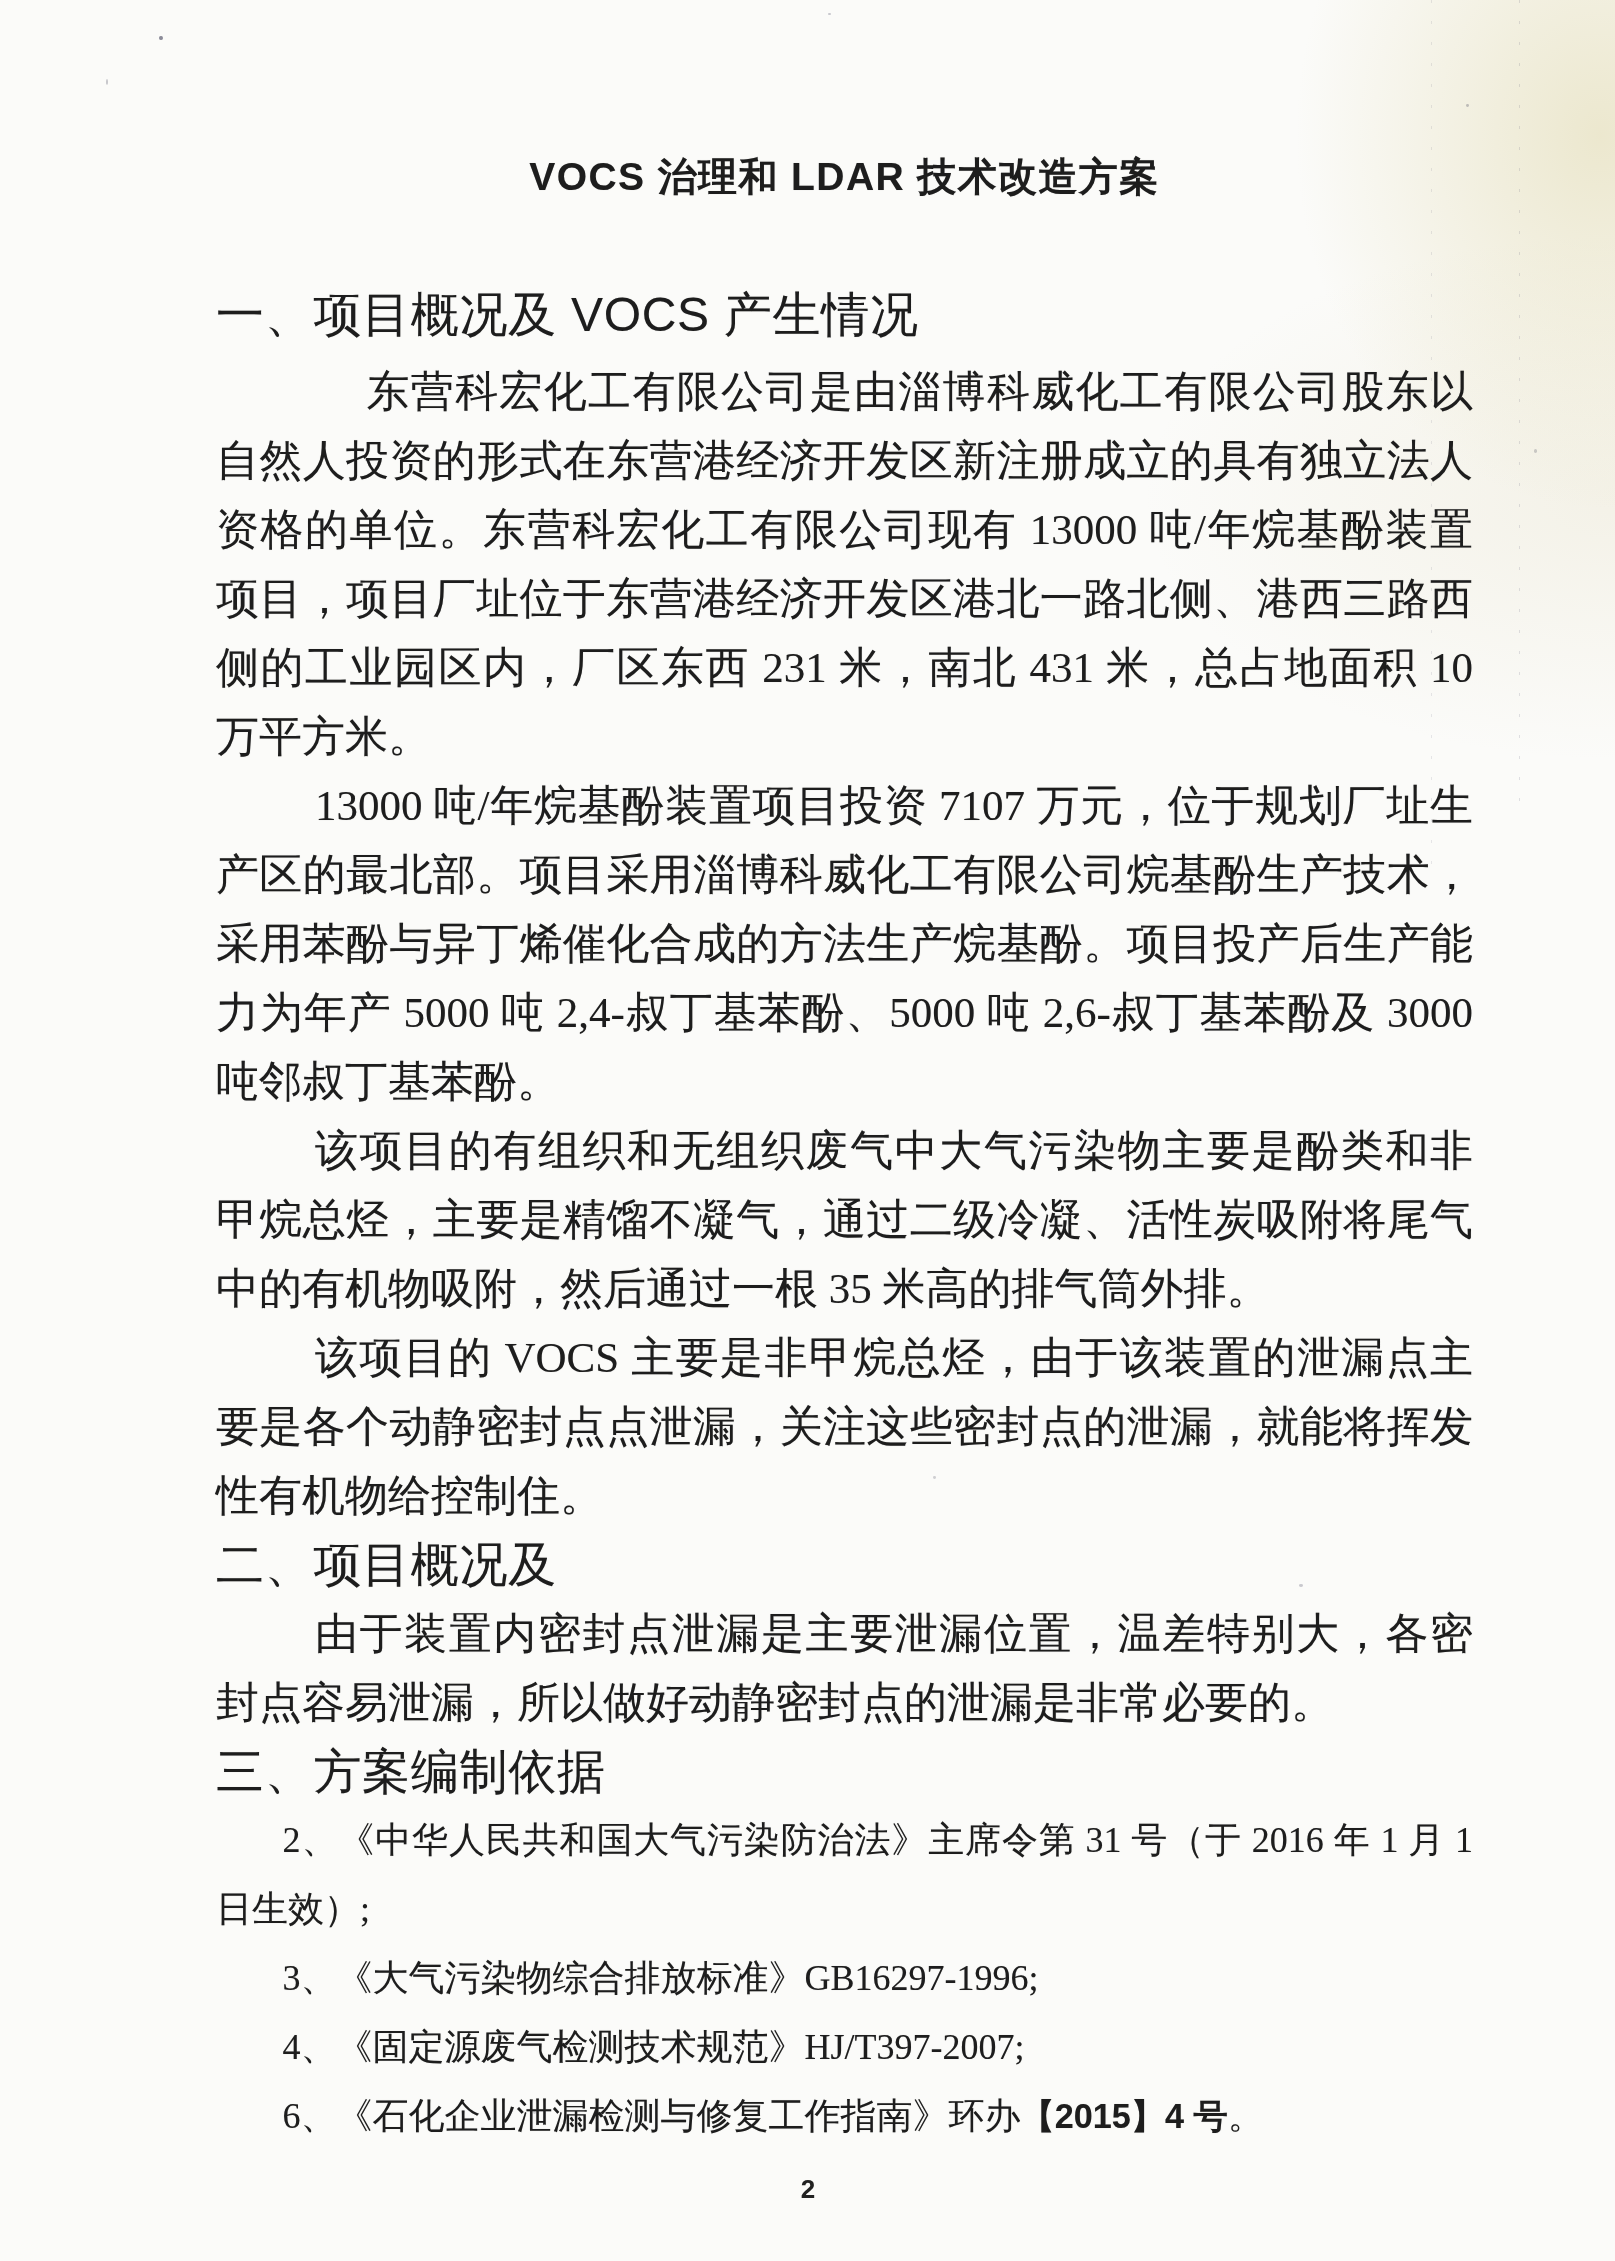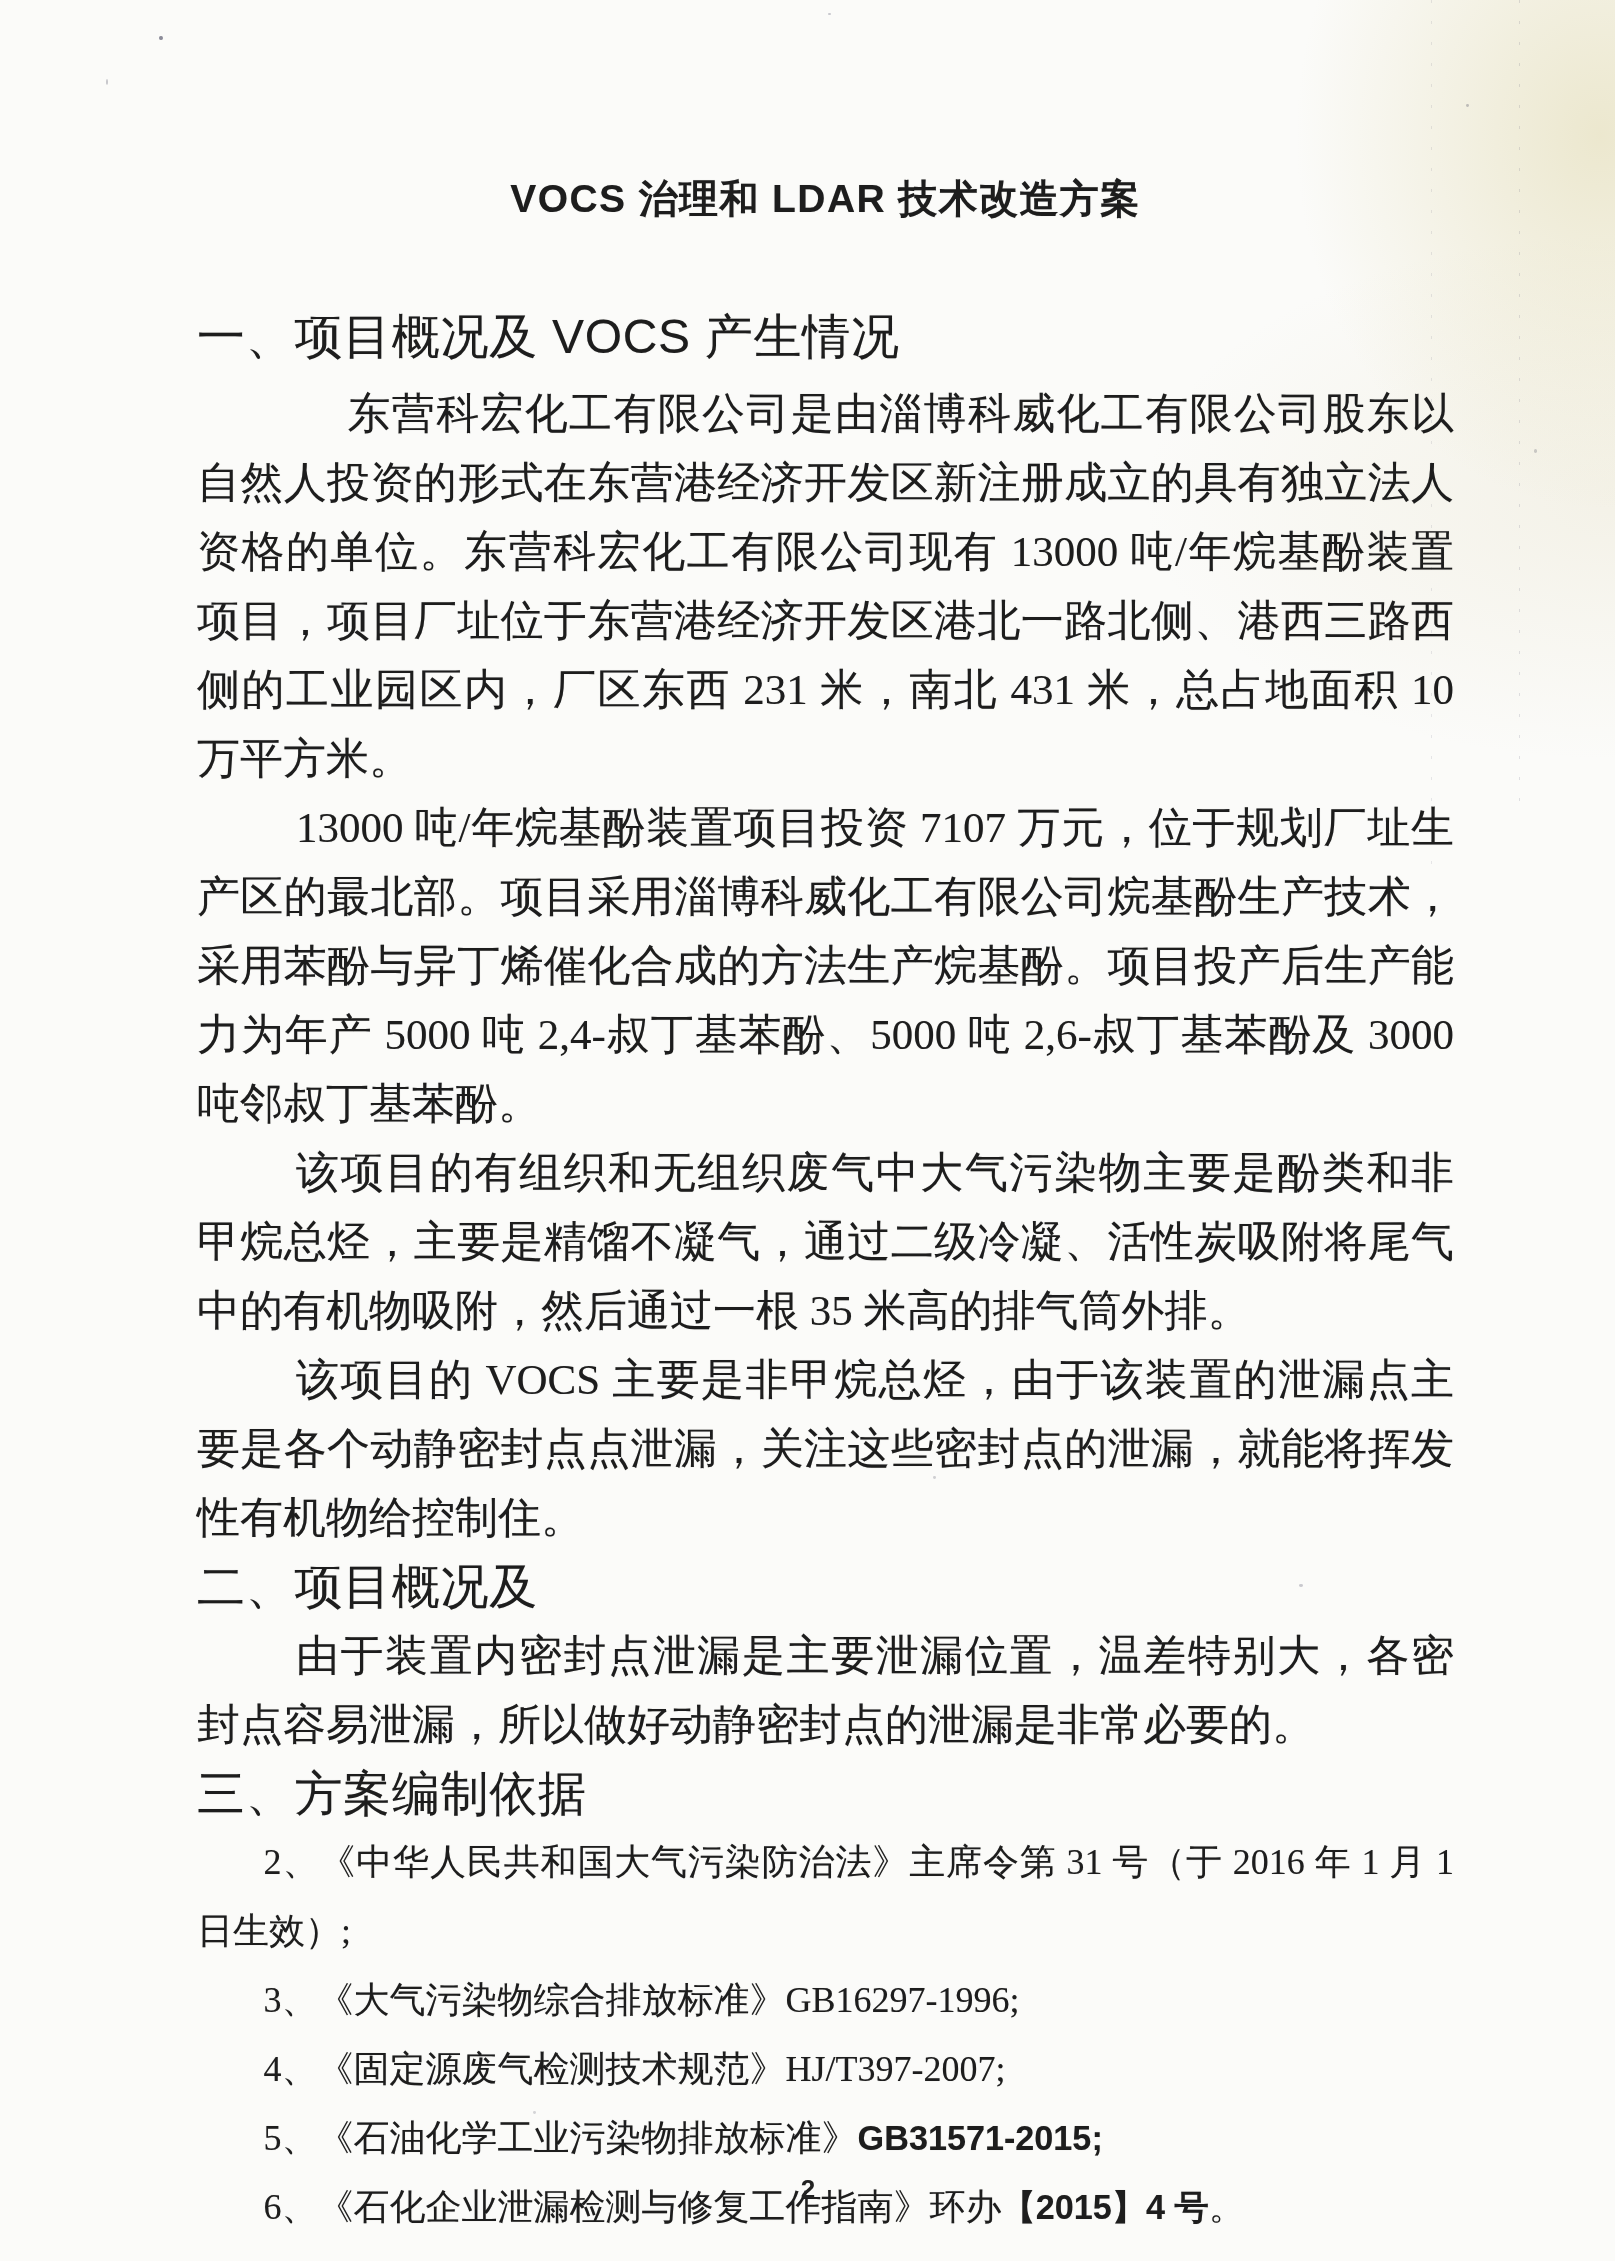--- a/index.html
+++ b/index.html
@@ -9,25 +9,24 @@
     margin:0 auto;
     background:
       radial-gradient(ellipse 435px 533px at 99% 6%, rgba(213,202,142,0.40), rgba(213,202,142,0.0) 70%),
       radial-gradient(ellipse 631px 351px at 100% 22%, rgba(210,198,150,0.18), rgba(210,198,150,0.0) 75%),
       #fbfbf9;
     overflow:hidden;
     color:#1d1d1d;
   }
   .content{
     position:absolute;
-    left:197px; top:0;
+    left:216px; top:0;
     width:1257px;
     font-family:"Liberation Serif","DejaVu Serif",serif;
     text-shadow:0 0 0.7px rgba(25,25,25,0.35);
-    margin-top:22px;
   }
   .title{
     margin:153px 0 0 0;
     text-align:center;
     font-family:"Liberation Sans","DejaVu Sans",sans-serif;
     font-weight:600;
     font-size:39px;
     line-height:48px;
     letter-spacing:1.4px;
   }
@@ -106,20 +105,19 @@
     <p class="para">该项目的 VOCS 主要是非甲烷总烃，由于该装置的泄漏点主要是各个动静密封点点泄漏，关注这些密封点的泄漏，就能将挥发性有机物给控制住。</p>
 
     <h2 class="sec-heading">二、项目概况及</h2>
     <p class="para">由于装置内密封点泄漏是主要泄漏位置，温差特别大，各密封点容易泄漏，所以做好动静密封点的泄漏是非常必要的。</p>
 
     <h2 class="sec-heading">三、方案编制依据</h2>
     <div id="ref-list">
         <p class="ref-item"><span>2、《中华人民共和国大气污染防治法》主席令第 31 号（于 2016 年 1 月 1 日生效）;</span></p>
         <p class="ref-item"><span>3、《大气污染物综合排放标准》GB16297-1996;</span></p>
         <p class="ref-item"><span>4、《固定源废气检测技术规范》HJ/T397-2007;</span></p>
-        <p class="ref-item"><span>5、《石油化学工业污染物排放标准》</span><span class="bold-seg">GB31571-2015;</span></p>
         <p class="ref-item"><span>6、《石化企业泄漏检测与修复工作指南》环办</span><span class="bold-seg">【2015】4 号</span><span>。</span></p>
       </div>
   </div>
 
   <div class="pagenum">2</div>
 </div>
 
 
 </body></html>

